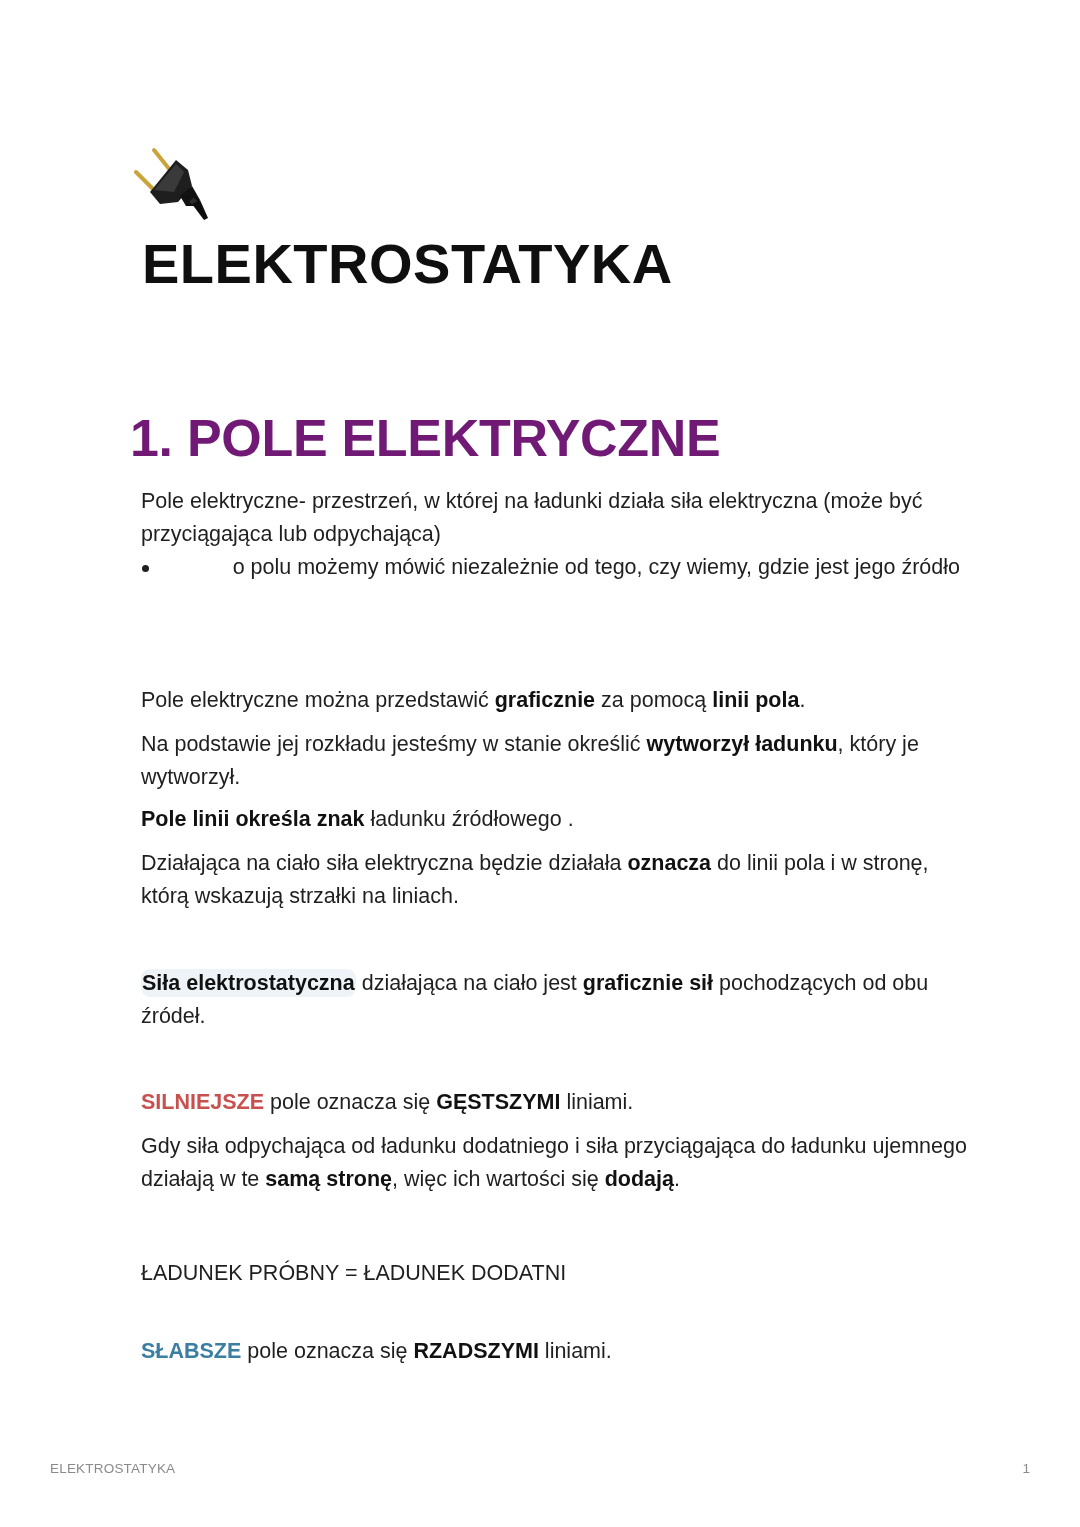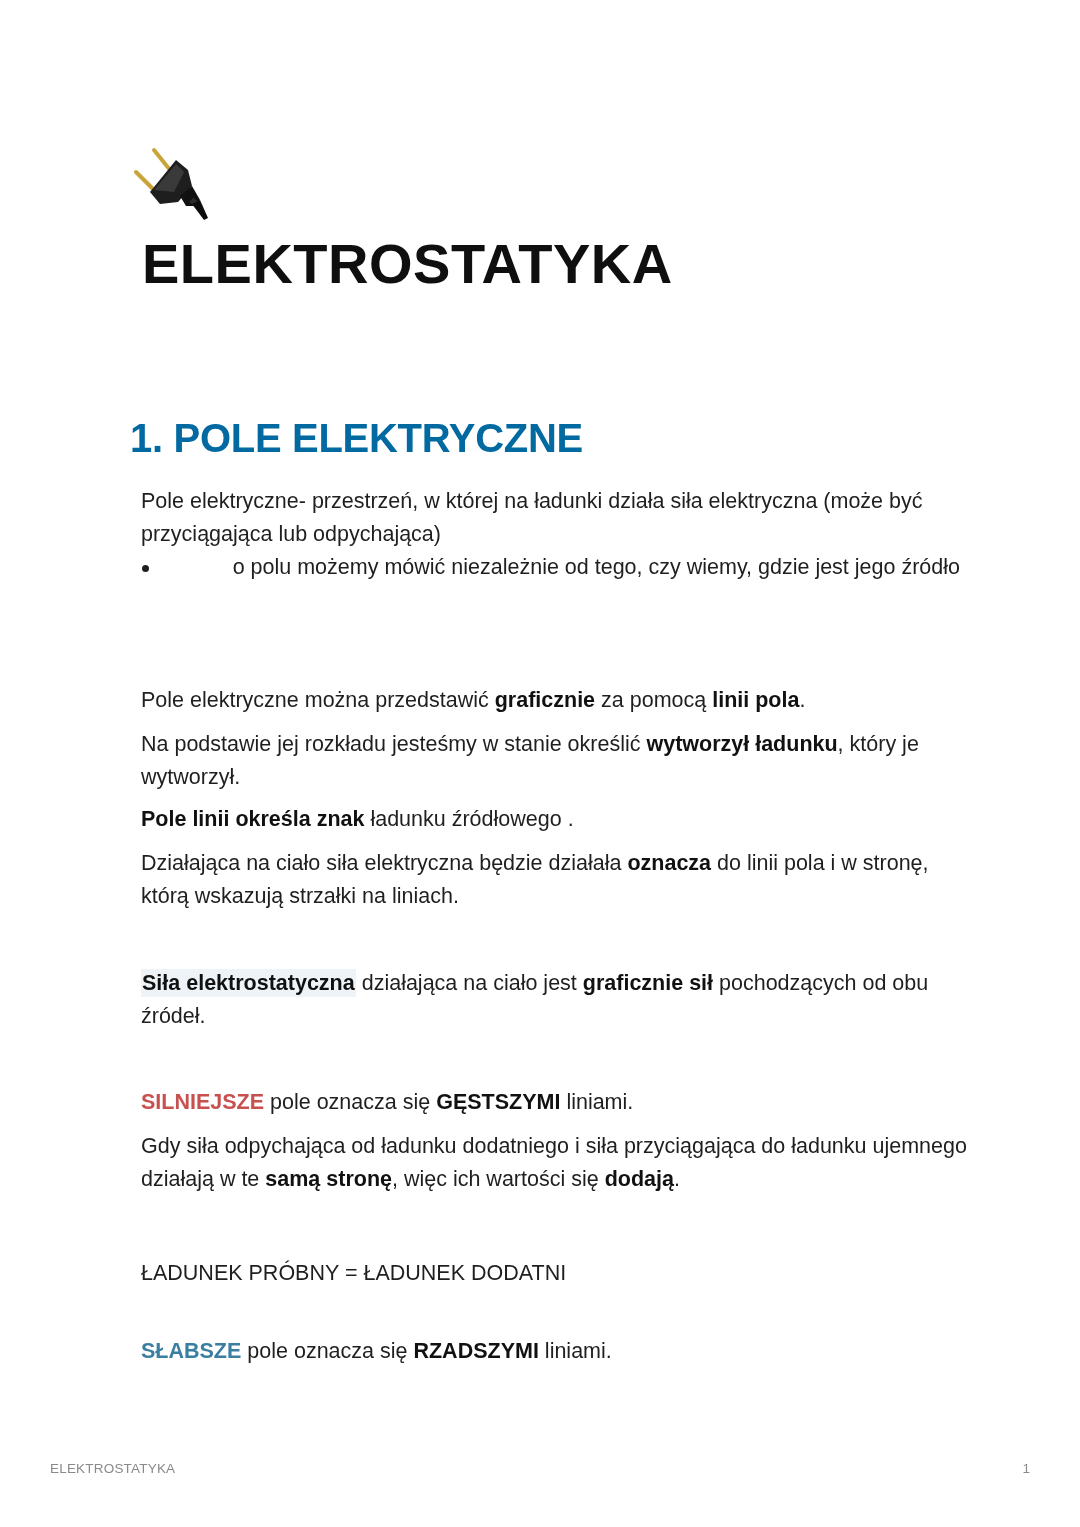--- a/index.html
+++ b/index.html
@@ -31,42 +31,43 @@
       font-weight: 700;
       letter-spacing: 0.5px;
       color: #0f0f0f;
       line-height: 72px;
     }
     .section-heading {
       position: absolute;
       left: 130px;
       top: 412px;
       margin: 0;
-      font-size: 40px;
+      font-size: 52px;
       font-weight: 700;
-      color: #0369a1;
+      color: #701a75;
       line-height: 52px;
       letter-spacing: -0.3px;
     }
     .para {
       position: absolute;
       left: 130px;
       width: 830px;
       margin: 11px;
       font-size: 21.5px;
       line-height: 32.5px;
       color: #1f1f1f;
     }
     .para b {
       font-weight: 700;
       color: #111;
     }
     .highlight {
       background: #edf3f7;
       padding: 2px 1px;
+      border-radius: 9px;
     }
     .red { color: #c8504e; font-weight: 700; }
     .blue { color: #3a7ea1; font-weight: 700; }
     .bullet-list {
       position: absolute;
       left: 130px;
       top: 551px;
       width: 830px;
       margin: 0;
       padding: 0;

